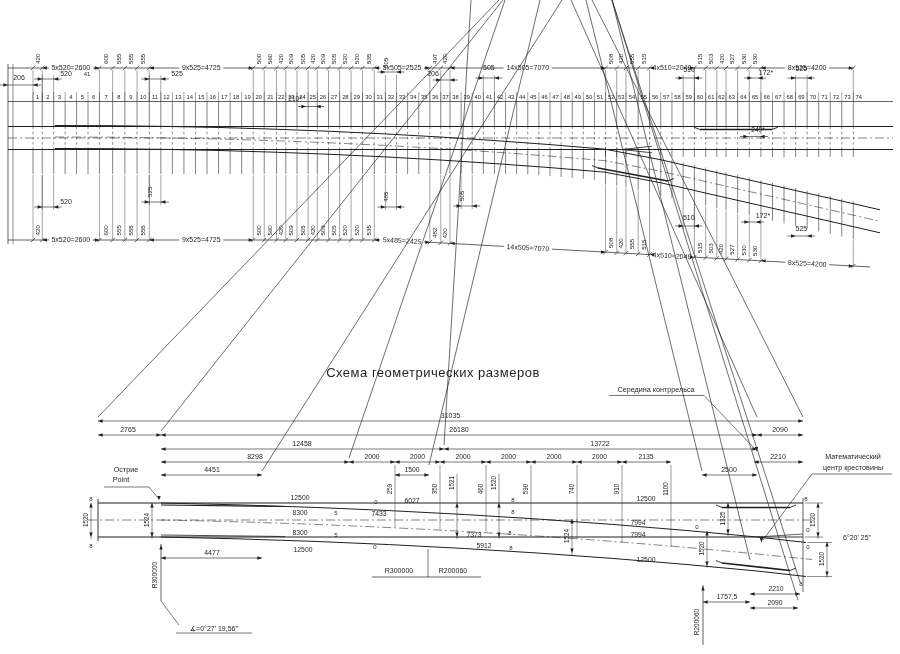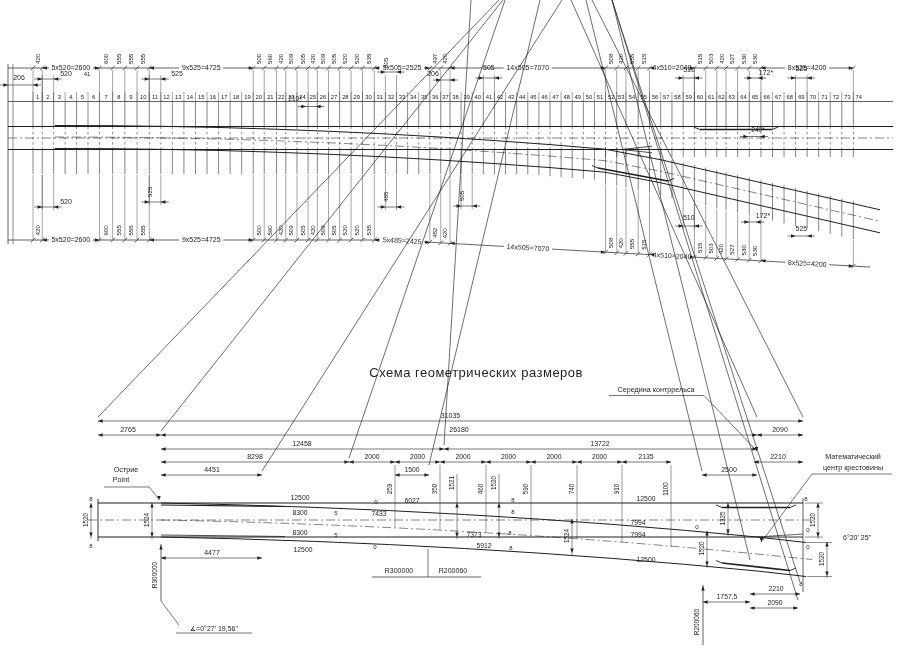--- a/index.html
+++ b/index.html
@@ -1,18 +1,18 @@
 <!DOCTYPE html>
 <html><head>
 <meta charset="utf-8">
 <style>
   html,body{margin:0;padding:0;background:#fff;}
   #page{position:relative;width:900px;height:654px;background:#fff;overflow:hidden;
         font-family:"Liberation Sans", sans-serif;}
-  #scheme-title{position:absolute;left:283px;top:365px;width:300px;text-align:right;
+  #scheme-title{position:absolute;left:283px;top:365px;width:300px;text-align:center;
         font-size:13px;color:#1f1f1f;letter-spacing:0.5px;}
   svg text{font-family:"Liberation Sans", sans-serif;}
 </style>
 </head>
 <body>
 
 <div id="page">
   <div id="scheme-title">Схема геометрических размеров</div>
   <svg width="900" height="654" viewBox="0 0 900 654">
       <line x1="33" y1="101.5" x2="33" y2="126.5" stroke="#1f1f1f" stroke-width="0.55"></line>

